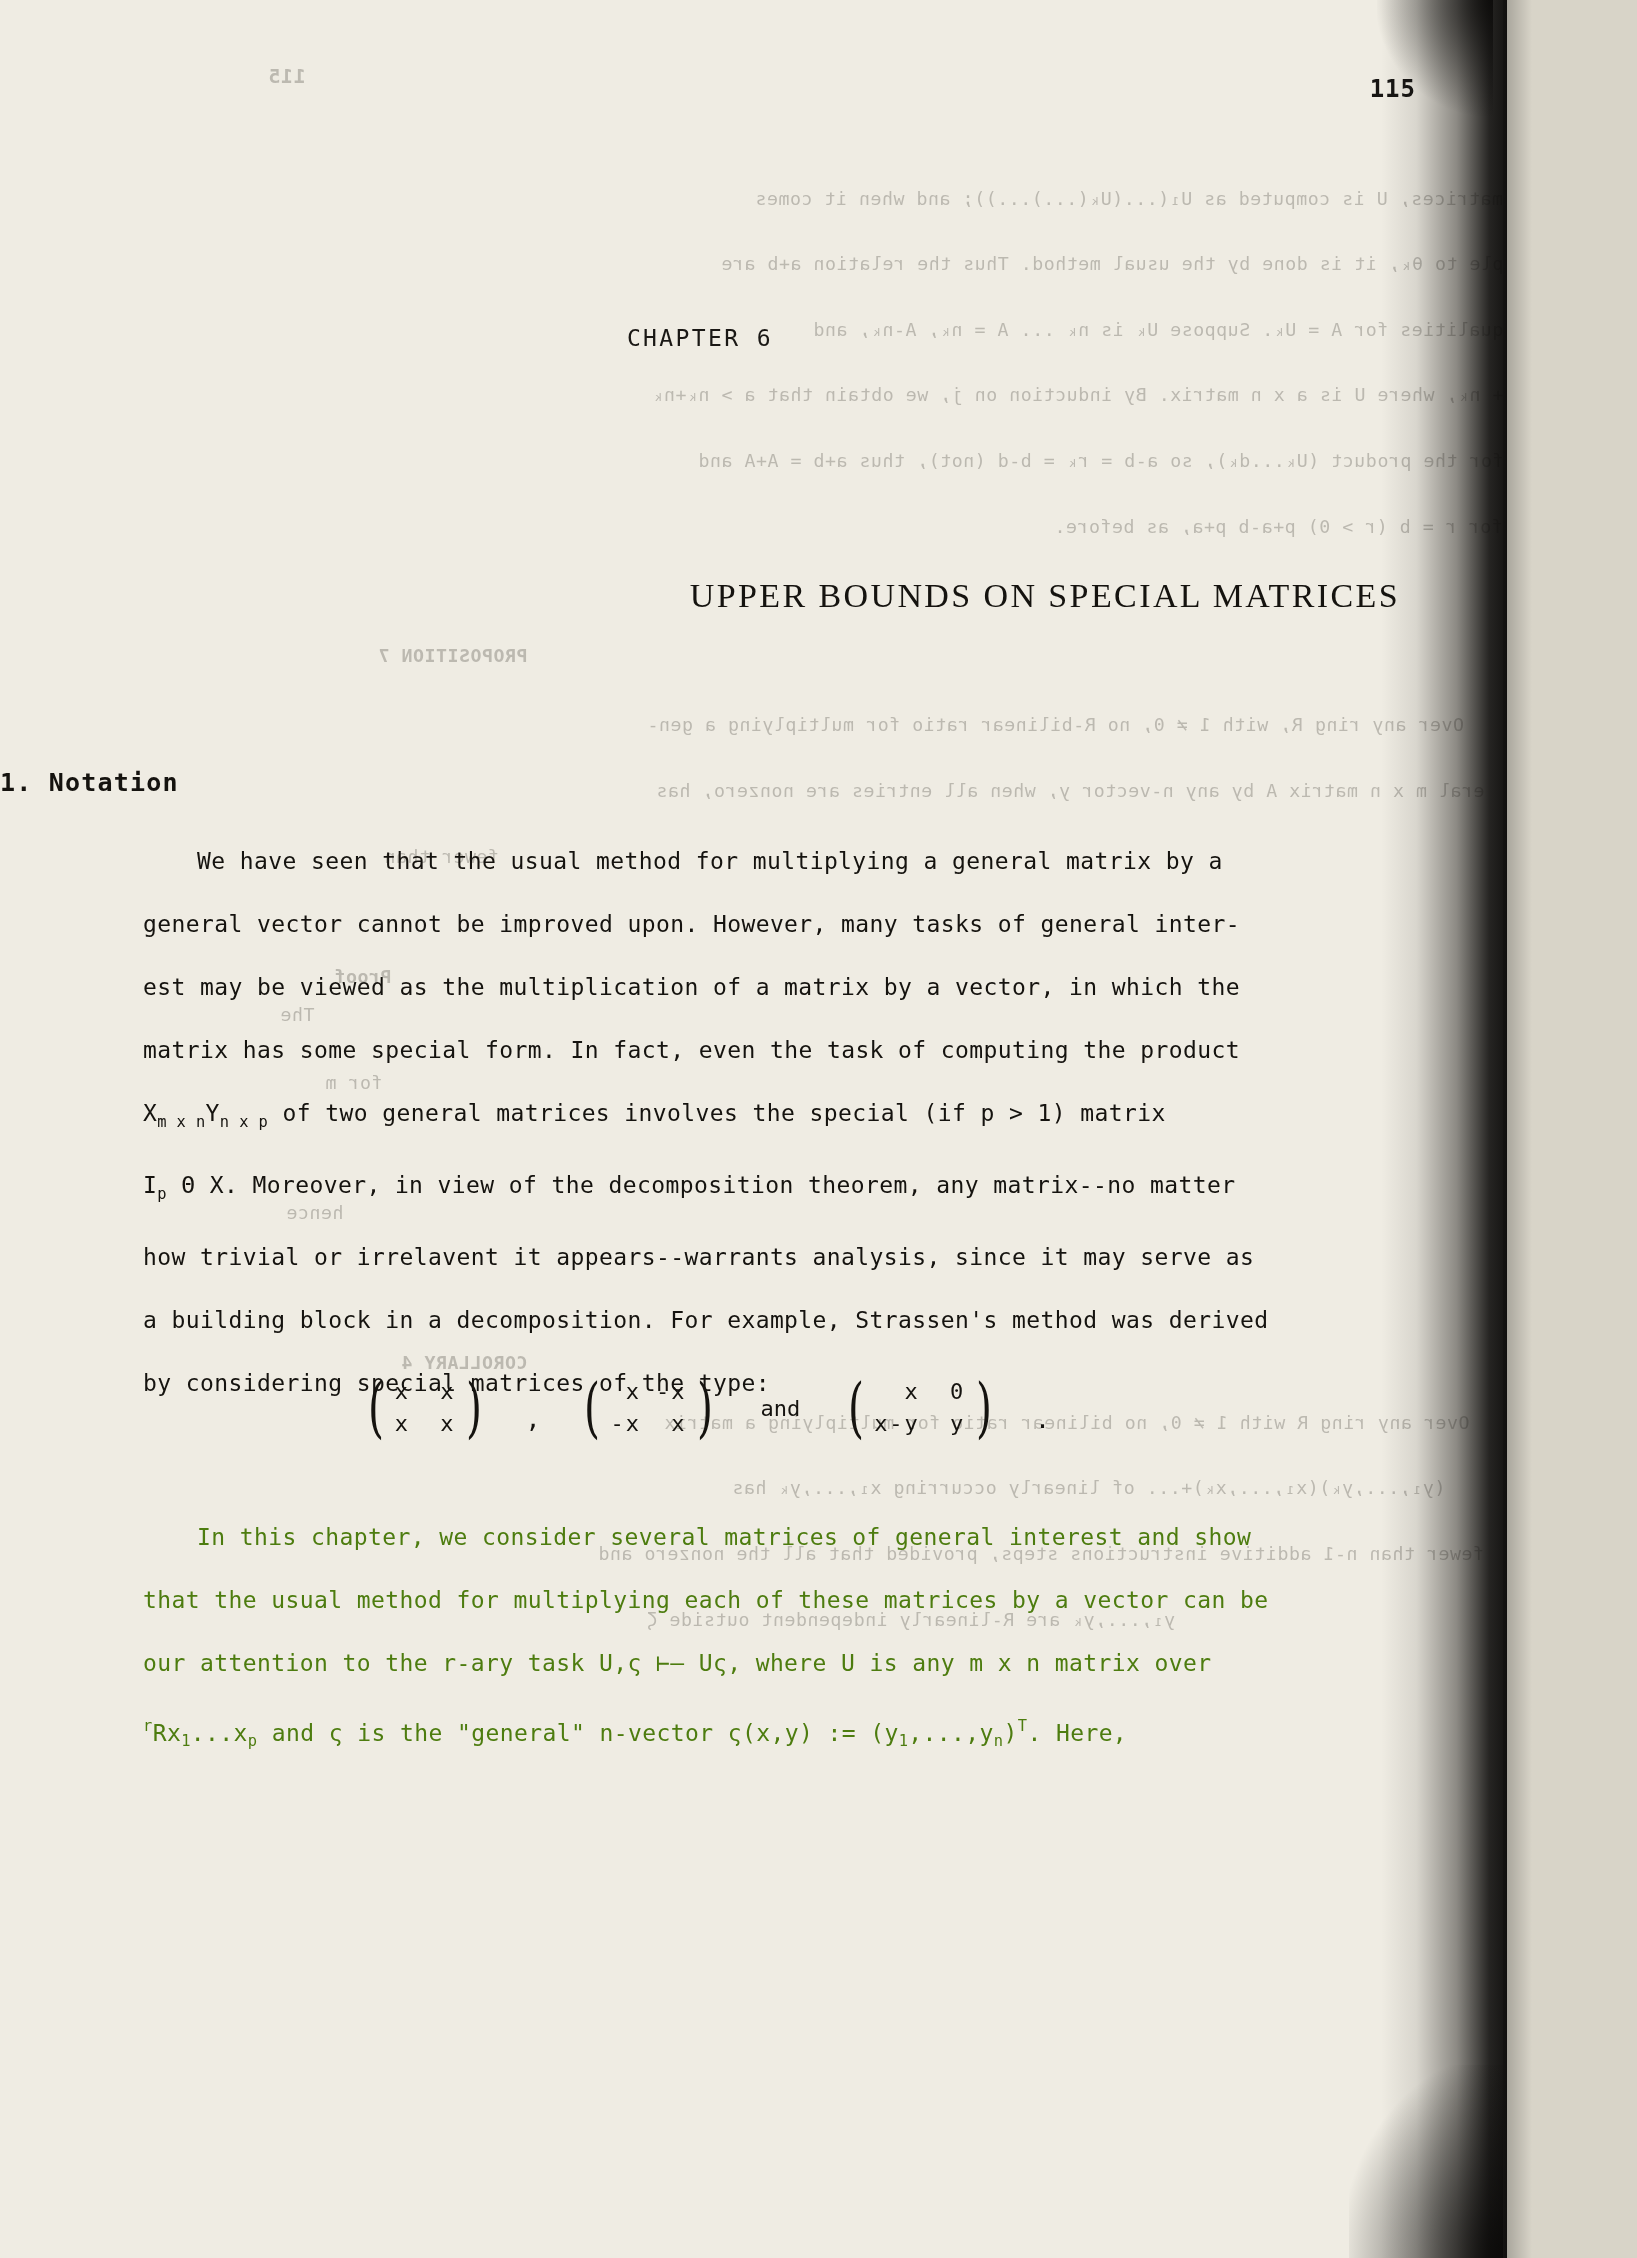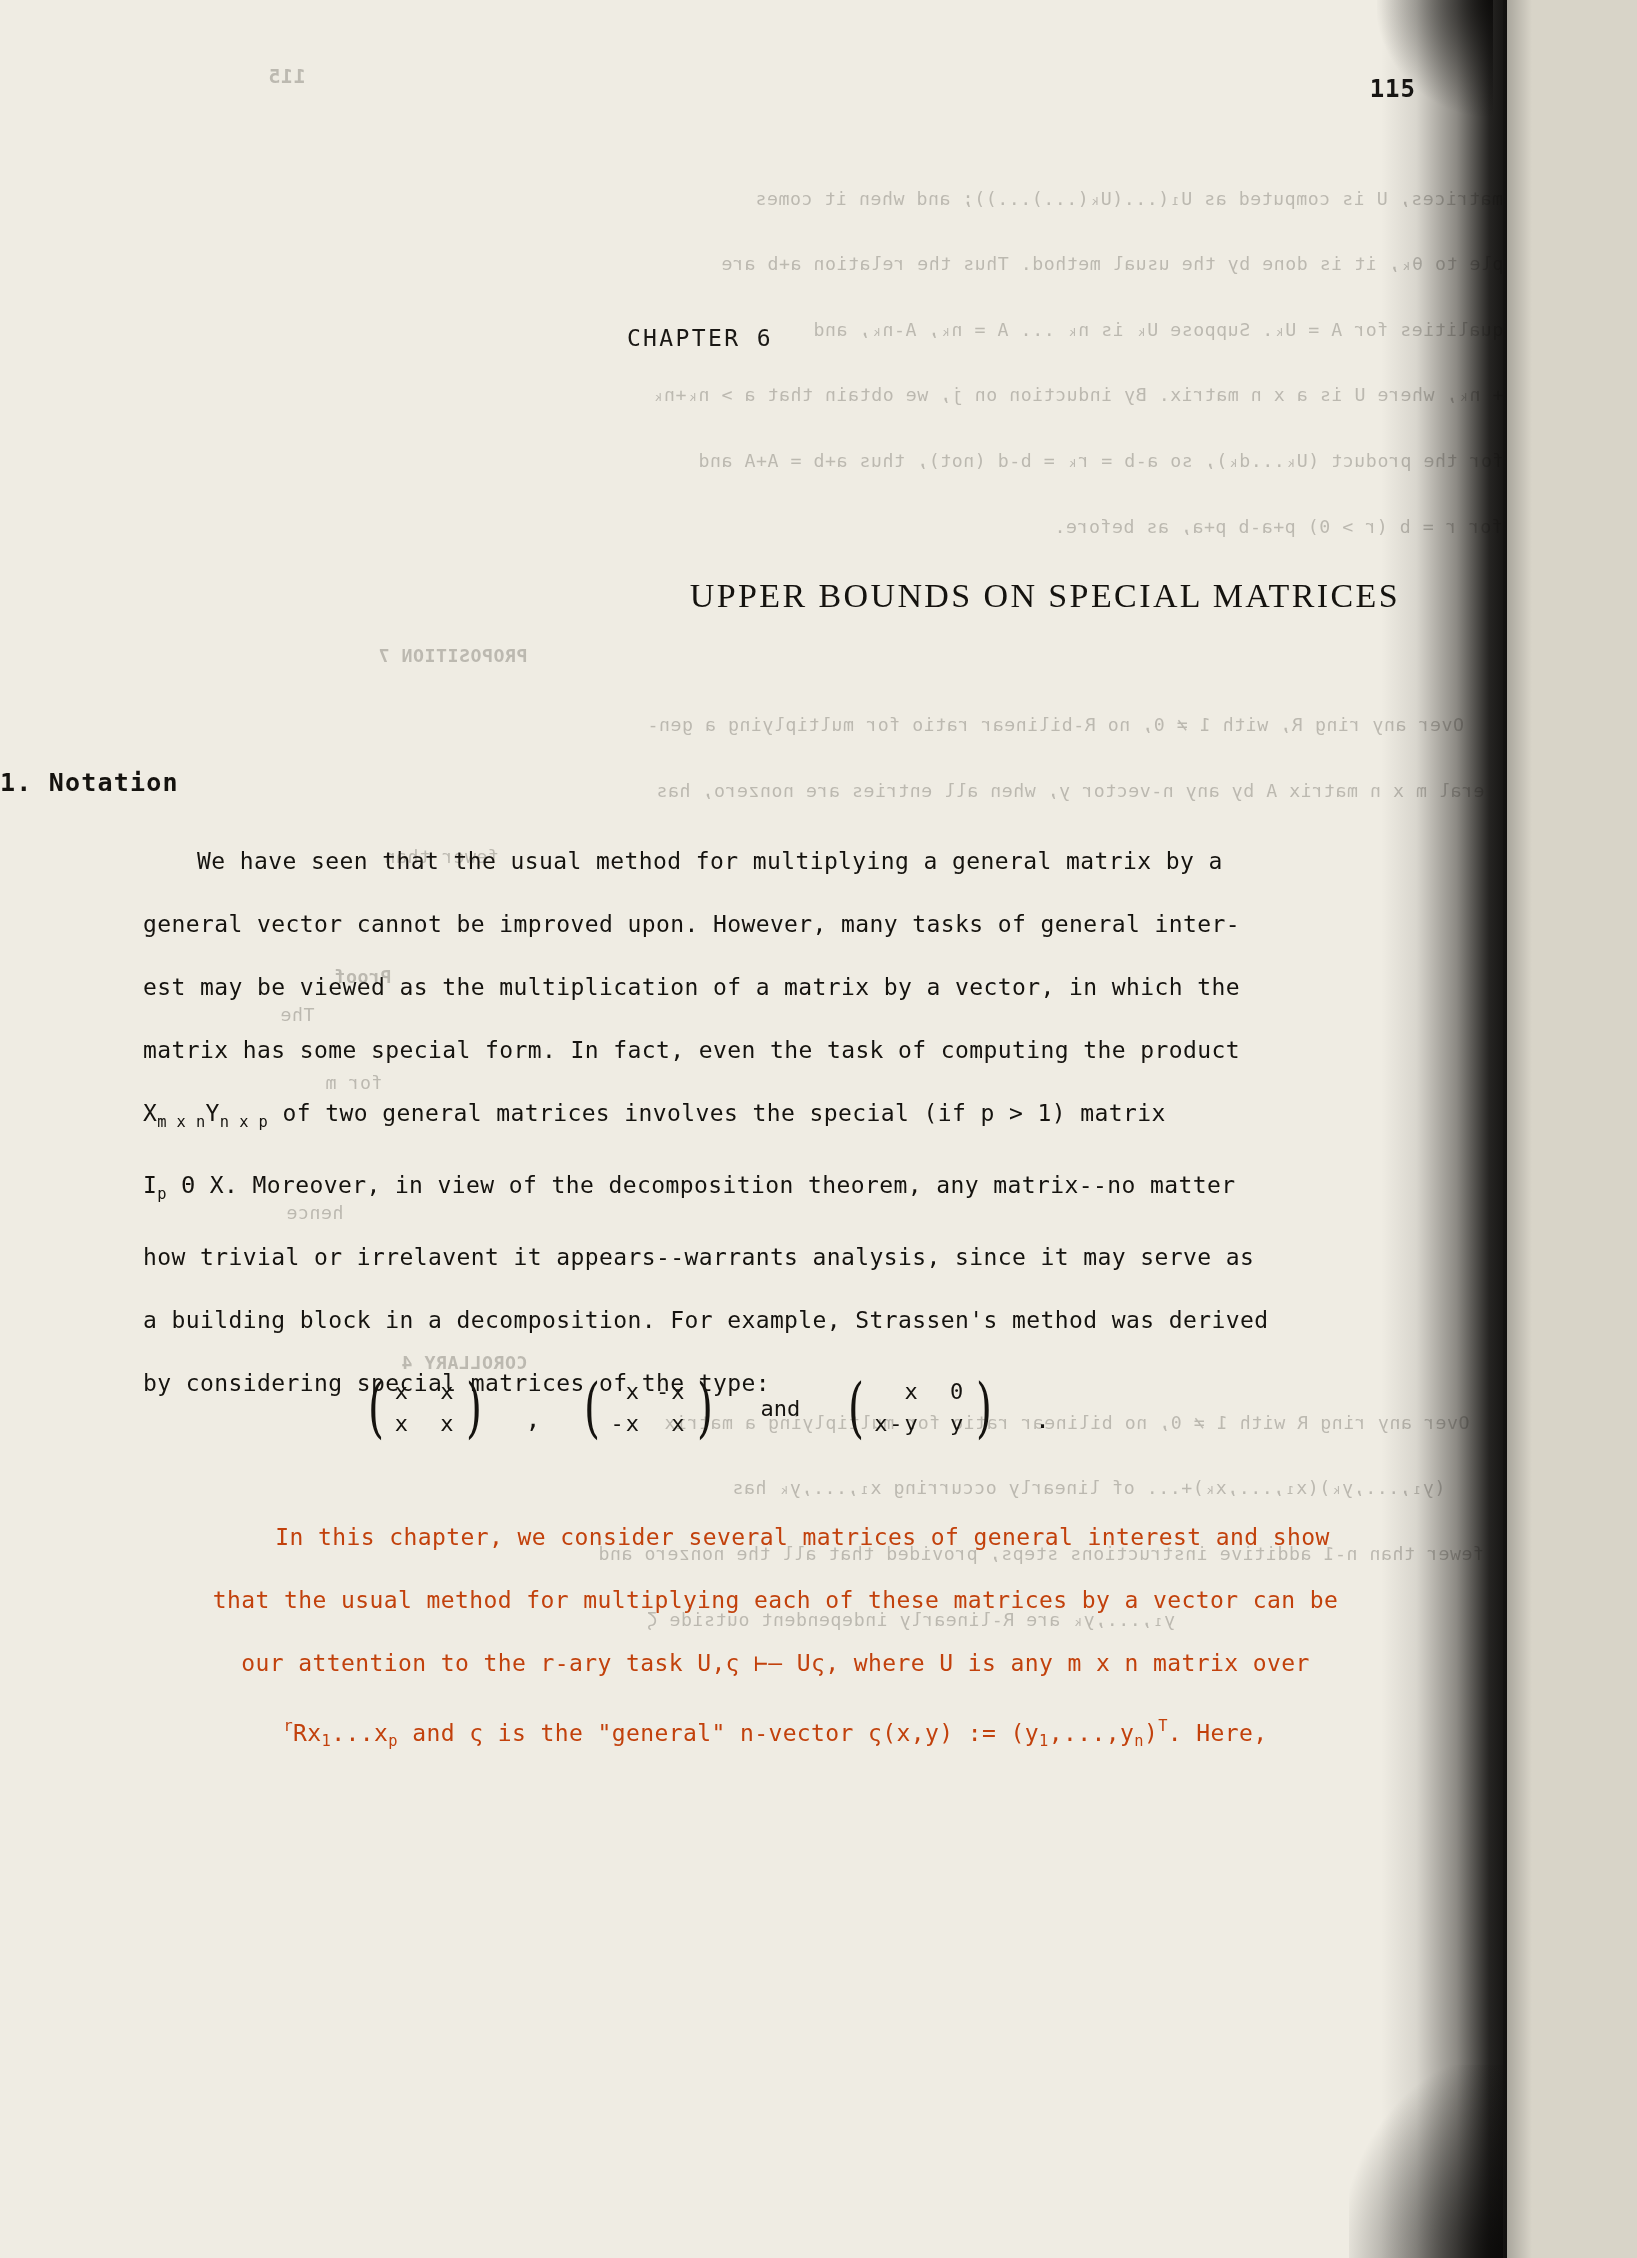--- a/index.html
+++ b/index.html
@@ -185,23 +185,22 @@
   .word { padding: 0 29px; font-size: 22px; }
   .period { padding-left: 25px; font-size: 25px; align-self: flex-end; padding-bottom: 5.8px;}
 
   .body2 {
     position: absolute;
     top: 1506px;
     left: 143px;
     width: 1265px;
     font-size: 23px;
     line-height: 63px;
-    color: #c2410c;
+    color: #4d7c0f;
     letter-spacing: 0.4px;
-    text-align: center;
   }
   .body2 p { margin: 0; }
 </style>
 </head>
 <body>
 
 <div class="page">
   <div class="sheet"></div>
 
   <div class="ghost b" style="top:64px; right:1332px; font-size:20px;">115</div>

